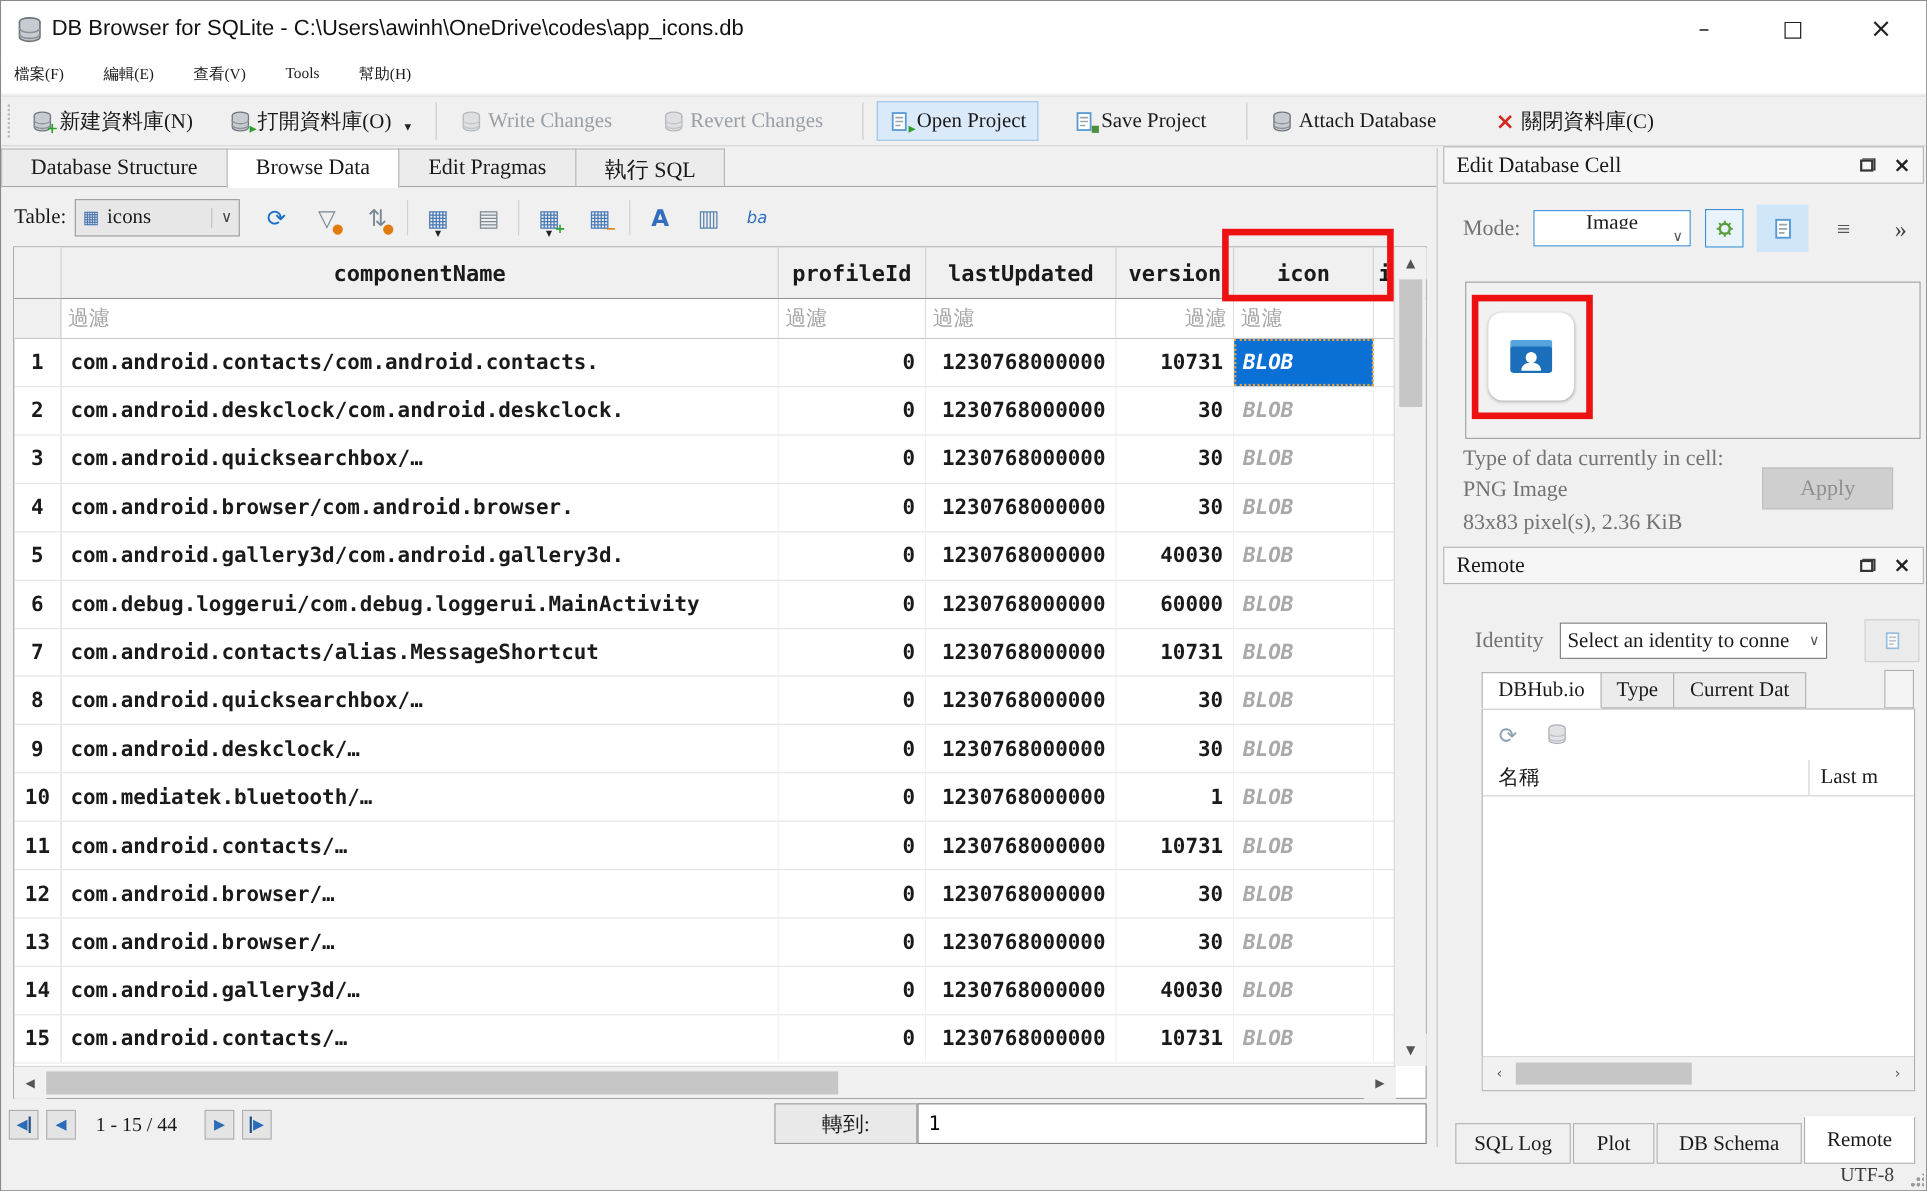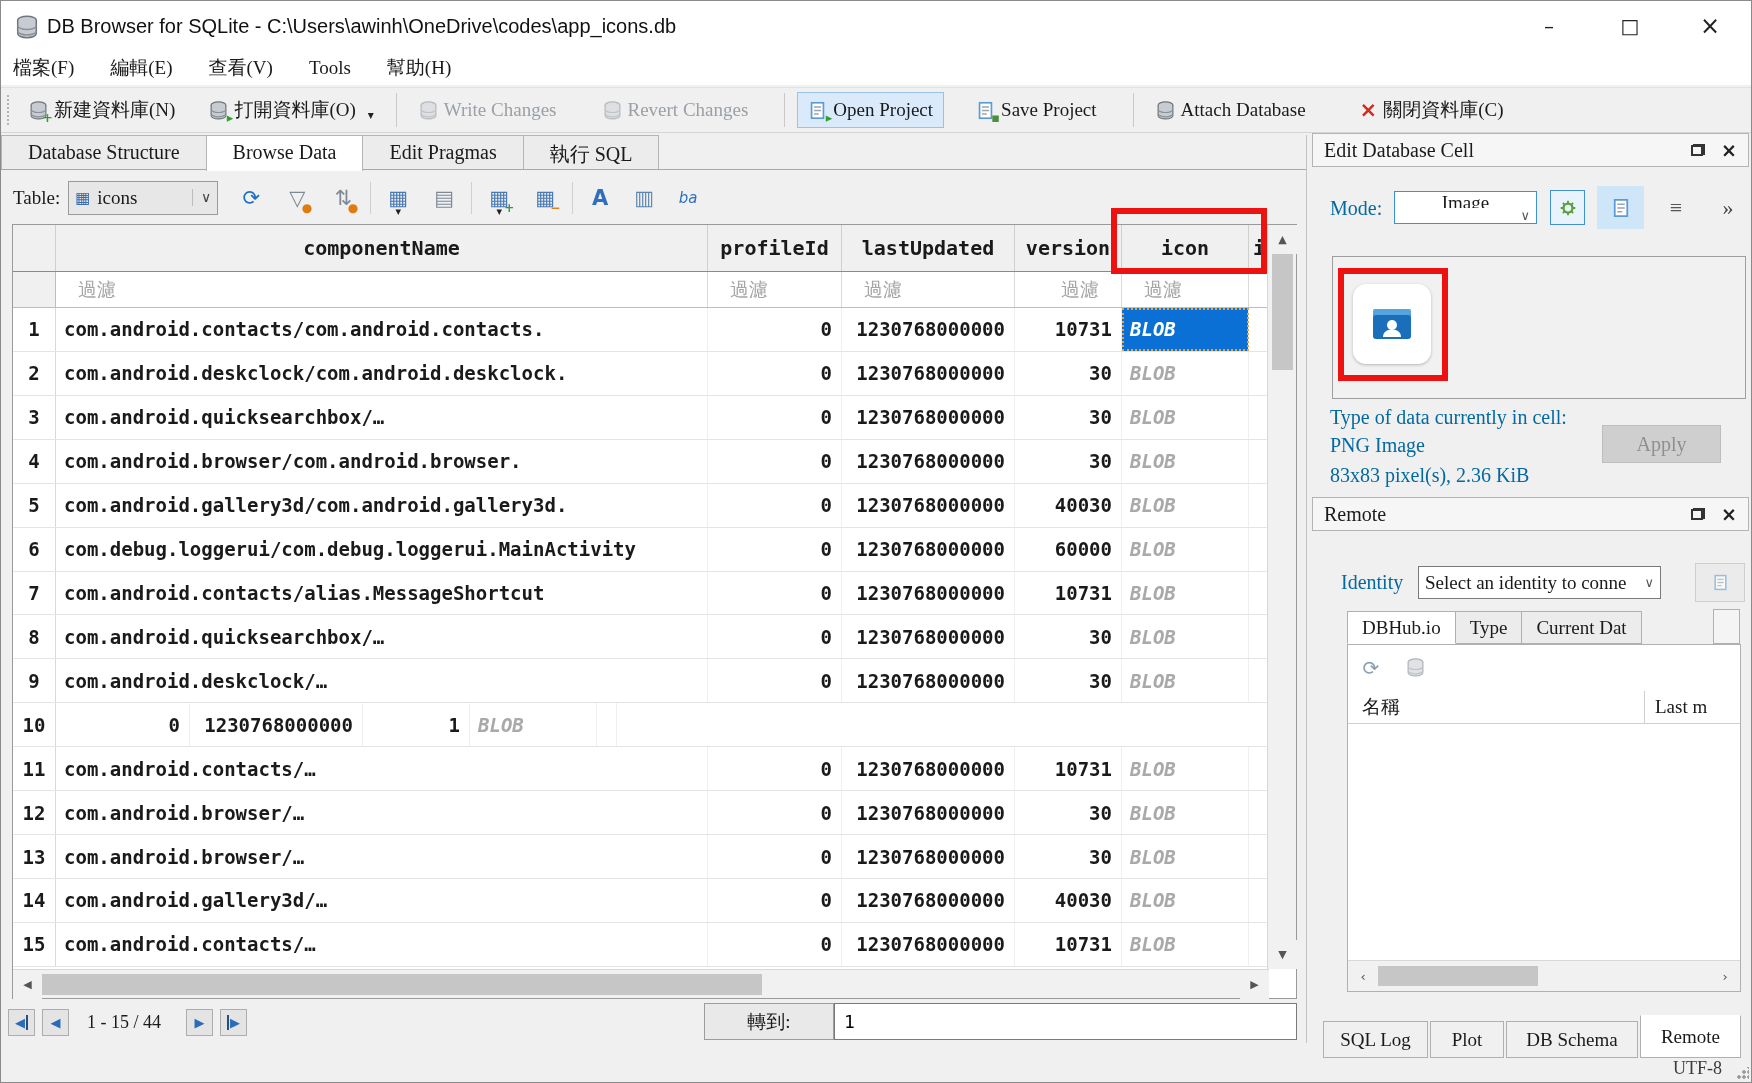--- a/index.html
+++ b/index.html
@@ -6,21 +6,21 @@
   *{box-sizing:border-box;}
   #app{position:relative;width:1752px;height:1083px;background:#f0f0f0;border:1px solid #8a8a8a;
        font-family:"Liberation Serif",serif;color:#1a1a1a;overflow:hidden;text-decoration:underline;}
   .abs{position:absolute;}
   
   .titlebar{left:0;top:0;width:1752px;height:50px;background:#ffffff;display:flex;align-items:center;}
   .title-text{font-family:"Liberation Sans",sans-serif;font-size:20px;color:#111;margin-left:10px;}
   .winbtn{position:absolute;top:0;width:46px;height:50px;display:flex;align-items:center;justify-content:center;
           font-family:"DejaVu Sans",sans-serif;font-size:20px;color:#222;}
   
-  .menubar{left:0;top:50px;width:1752px;height:34px;background:#ffffff;display:flex;align-items:center;font-size:19px;}
+  .menubar{left:0;top:50px;width:1752px;height:34px;background:#ffffff;display:flex;align-items:center;font-size:14px;}
   .menu-item{padding:3px 12px;margin-right:12px;}
   
   .toolbar{left:0;top:86px;width:1752px;height:46px;background:#f0f0f0;border-top:1px solid #e2e2e2;border-bottom:1px solid #d5d5d5;
            display:flex;align-items:center;font-size:19px;}
   .tbtn{display:flex;align-items:center;gap:6px;padding:6px 10px;white-space:nowrap;}
   .tbtn.disabled{color:#9aa0a6;}
   .tbtn.highlight{background:#dbeafb;border:1px solid #9ac2e8;}
   .tsep{width:1px;height:34px;background:#c9c9c9;margin:0 12px;}
   .grip{width:4px;height:30px;margin:0 8px 0 6px;border-left:2px dotted #b5b5b5;}
   .dbicon{width:19px;height:19px;position:relative;flex:0 0 auto;}
@@ -46,21 +46,21 @@
   .filter-input{width:280px;height:36px;border:1px solid #7a7a7a;background:#fff;font-family:"Liberation Serif",serif;
         font-size:19px;padding:0 9px;color:#222;margin-left:14px;}
   .filter-input::placeholder{color:#9a9a9a;}
   
   .grid{left:11px;top:223px;width:1285px;height:775px;background:#fff;border:1px solid #9a9a9a;
         font-family:"DejaVu Sans Mono",monospace;}
   .hrow{display:flex;height:47px;background:#f0f0f0;border-bottom:1px solid #8a8a8a;font-size:20px;font-weight:bold;}
   .hc{display:flex;align-items:center;justify-content:center;border-right:1px solid #cfcfcf;overflow:hidden;}
   .frow{display:flex;height:36px;border-bottom:1px solid #bdbdbd;background:#fff;}
   .fcell{border:none;border-right:1px solid #d9d9d9;font-family:"Liberation Serif",serif;font-size:19px;
-         padding:0 22px;min-width:0;background:#fff;color:#ec4899;}
+         padding:0 6px;min-width:0;background:#fff;color:#ec4899;}
   .fcell::placeholder{color:#a6a6a6;}
   .fspacer{background:#f0f0f0;border-right:1px solid #bdbdbd;}
   .tbody{height:659px;overflow:hidden;}
   .trow{display:flex;height:43.93px;border-bottom:1px solid #e4e4e4;font-size:19px;font-weight:bold;}
   .tc{display:flex;align-items:center;border-right:1px solid #efefef;overflow:hidden;white-space:nowrap;}
   .w-num{width:43px;}.w-name{width:652px;}.w-pid{width:134px;}.w-upd{width:173px;}.w-ver{width:107px;text-align:right;}.w-icon{width:127px;}.w-part{width:20px;}
   .c-num{width:43px;justify-content:center;border-right:1px solid #d9d9d9;}
   .c-name{width:652px;padding-left:8px;}
   .c-pid{width:134px;justify-content:flex-end;padding-right:9px;}
   .c-upd{width:173px;justify-content:flex-end;padding-right:9px;}
@@ -96,21 +96,21 @@
   .float-ic:after{content:"";position:absolute;left:0;bottom:0;width:8px;height:7px;border:2px solid #333;background:#f6f6f6;}
   .close-ic{font-family:"DejaVu Sans",sans-serif;font-size:19px;color:#222;font-weight:bold;line-height:1;}
   .combo{background:#fff;border:1px solid #7a7a7a;display:flex;align-items:center;font-size:19px;padding:0 6px;overflow:hidden;}
   .combo.focus{border:1px solid #3d8fd6;flex-direction:column;}
   .combo .chev{margin-left:auto;color:#555;font-size:13px;font-family:"DejaVu Sans",sans-serif;padding-left:6px;flex:0 0 auto;}
   .combo .val{white-space:nowrap;overflow:hidden;}
   .sqbtn{position:absolute;display:flex;align-items:center;justify-content:center;}
   .preview{left:1331px;top:255px;width:414px;height:143px;background:#f1f1f1;border:1px solid #9e9e9e;}
   .contact-card{left:1352px;top:283px;width:78px;height:80px;background:#fff;border-radius:13px;
         box-shadow:0 1px 3px rgba(0,0,0,.25);display:flex;align-items:center;justify-content:center;}
-  .caption{font-size:20px;color:#0369a1;text-align:center;}
+  .caption{font-size:20px;color:#737373;text-align:center;}
   .apply-btn{left:1601px;top:424px;width:119px;height:38px;background:#cfcfcf;border:1px solid #bdbdbd;color:#8f8f8f;
         display:flex;align-items:center;justify-content:center;font-size:20px;}
   
   .rtab{height:33px;border:1px solid #b0b0b0;background:#ececec;display:flex;align-items:center;justify-content:center;
         font-size:19px;padding:0 14px;margin-right:-1px;overflow:hidden;white-space:nowrap;}
   .rtab.active{background:#ffffff;border-bottom:1px solid #fff;z-index:2;position:relative;}
   .remote-box{left:1346px;top:643px;width:394px;height:348px;background:#fff;border:1px solid #b0b0b0;}
   .rb-table-hd{position:absolute;left:0;top:46px;width:100%;height:33px;border-bottom:1px solid #cfcfcf;display:flex;
         align-items:center;font-size:19px;}
   .rb-hsb{position:absolute;left:0;bottom:0;width:100%;height:31px;background:#f1f1f1;border-top:1px solid #d8d8d8;}
@@ -370,20 +370,21 @@
           <div class="tc c-num">9</div>
           <div class="tc c-name">com.android.deskclock/…</div>
           <div class="tc c-pid">0</div>
           <div class="tc c-upd">1230768000000</div>
           <div class="tc c-ver">30</div>
           <div class="tc c-icon blob">BLOB</div>
           <div class="tc c-part"></div>
         </div>
         <div class="trow">
           <div class="tc c-num">10</div>
+          <div class="tc c-name">com.mediatek.bluetooth/…</div>
           <div class="tc c-pid">0</div>
           <div class="tc c-upd">1230768000000</div>
           <div class="tc c-ver">1</div>
           <div class="tc c-icon blob">BLOB</div>
           <div class="tc c-part"></div>
         </div>
         <div class="trow">
           <div class="tc c-num">11</div>
           <div class="tc c-name">com.android.contacts/…</div>
           <div class="tc c-pid">0</div>

